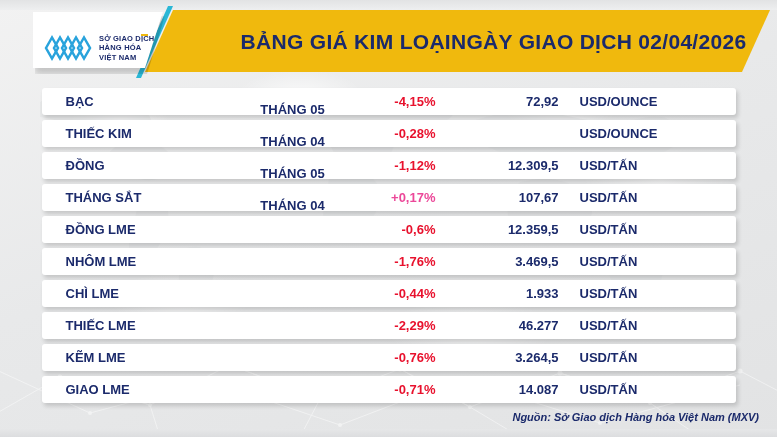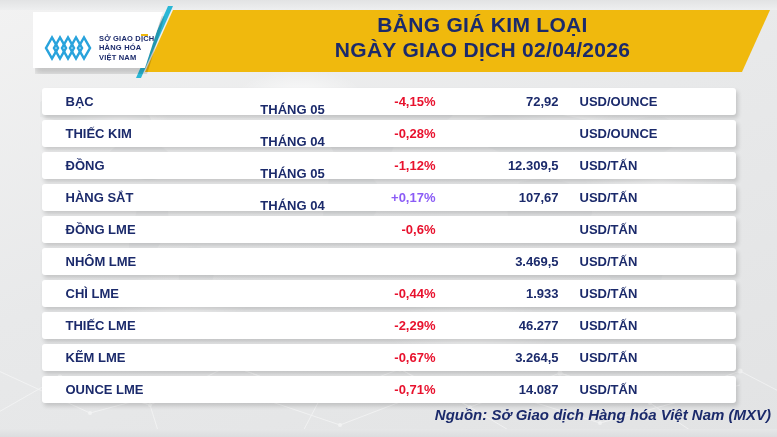--- a/index.html
+++ b/index.html
@@ -59,22 +59,22 @@
     clip-path: polygon(28px 4px, 625px 4px, 597px 66px, 0 66px);
     filter:blur(2px);
     z-index:-1;
   }
   .cyan-slash {
     position:absolute; left:152px; top:6px; width:5px; height:72px;
     background:#2ab7d6;
     transform:skewX(-24deg);
   }
   .title-wrap{
-    position:absolute; left:210px; top:12px; width:545px; height:58px;
-    display:flex; flex-direction:column; align-items:center; 
+    position:absolute; left:221px; top:12px; width:545px; height:58px;
+    display:flex; flex-direction:row; align-items:center; justify-content:center;
     color:#1b2a6b; text-align:center;
   }
   .title-line1{ font-size:21px; font-weight:bold; letter-spacing:.3px; line-height:25px; }
   .title-line2{ font-size:21px; font-weight:bold; letter-spacing:.3px; line-height:25px; }
 
   
   .logo-plate{
     position:absolute; left:33px; top:12px; width:130px; height:72px;
     background:#ffffff;
     clip-path: polygon(0 0, 130px 0, 112px 56px, 0 56px);
@@ -107,27 +107,27 @@
     box-shadow:2px 3px 4px rgba(0,0,0,.16);
     display:flex; align-items:center;
     color:#1b2a6b;
     font-size:13px; font-weight:bold;
   }
   .c-name { position:absolute; left:24px; white-space:nowrap; }
   .c-month{ position:absolute; left:196px; width:110px; text-align:center; white-space:nowrap;margin-top:16px; }
   .c-pct  { position:absolute; left:300px; width:94px; text-align:right; white-space:nowrap; }
   .c-val  { position:absolute; left:400px; width:117px; text-align:right; white-space:nowrap; }
   .c-unit { position:absolute; left:538px; white-space:nowrap; }
-  .up   { color:#8b5cf6; }
+  .up   { color:#ec4899; }
   .down { color:#e8112d; }
 
   
   #footer{
-    position:absolute; right:6px; bottom:14px;
-    color:#1b2a6b; font-size:15px; font-weight:bold; font-style:italic;
+    position:absolute; right:18px; bottom:14px;
+    color:#1b2a6b; font-size:11px; font-weight:bold; font-style:italic;
     white-space:nowrap;
   }
 </style>
 </head>
 <body>
 
 <div id="page">
 
   <svg id="worldmap" viewBox="0 0 777 300" preserveAspectRatio="none">
     <g fill="#dcdee0">
@@ -220,61 +220,63 @@
         <div class="c-unit">USD/OUNCE</div>
       </div>
       <div class="row">
         <div class="c-name">ĐỒNG</div>
         <div class="c-month">THÁNG 05</div>
         <div class="c-pct down">-1,12%</div>
         <div class="c-val">12.309,5</div>
         <div class="c-unit">USD/TẤN</div>
       </div>
       <div class="row">
-        <div class="c-name">HÀNG SẮT</div>
+        <div class="c-name">THÁNG SẮT</div>
         <div class="c-month">THÁNG 04</div>
         <div class="c-pct up">+0,17%</div>
         <div class="c-val">107,67</div>
         <div class="c-unit">USD/TẤN</div>
       </div>
       <div class="row">
         <div class="c-name">ĐỒNG LME</div>
         <div class="c-month"></div>
         <div class="c-pct down">-0,6%</div>
+        <div class="c-val">12.359,5</div>
         <div class="c-unit">USD/TẤN</div>
       </div>
       <div class="row">
         <div class="c-name">NHÔM LME</div>
         <div class="c-month"></div>
+        <div class="c-pct down">-1,76%</div>
         <div class="c-val">3.469,5</div>
         <div class="c-unit">USD/TẤN</div>
       </div>
       <div class="row">
         <div class="c-name">CHÌ LME</div>
         <div class="c-month"></div>
         <div class="c-pct down">-0,44%</div>
         <div class="c-val">1.933</div>
         <div class="c-unit">USD/TẤN</div>
       </div>
       <div class="row">
         <div class="c-name">THIẾC LME</div>
         <div class="c-month"></div>
         <div class="c-pct down">-2,29%</div>
         <div class="c-val">46.277</div>
         <div class="c-unit">USD/TẤN</div>
       </div>
       <div class="row">
         <div class="c-name">KẼM LME</div>
         <div class="c-month"></div>
-        <div class="c-pct down">-0,67%</div>
+        <div class="c-pct down">-0,76%</div>
         <div class="c-val">3.264,5</div>
         <div class="c-unit">USD/TẤN</div>
       </div>
       <div class="row">
-        <div class="c-name">OUNCE LME</div>
+        <div class="c-name">GIAO LME</div>
         <div class="c-month"></div>
         <div class="c-pct down">-0,71%</div>
         <div class="c-val">14.087</div>
         <div class="c-unit">USD/TẤN</div>
       </div>
     </div>
 
   <div id="footer">Nguồn: Sở Giao dịch Hàng hóa Việt Nam (MXV)</div>
 
 </div>

